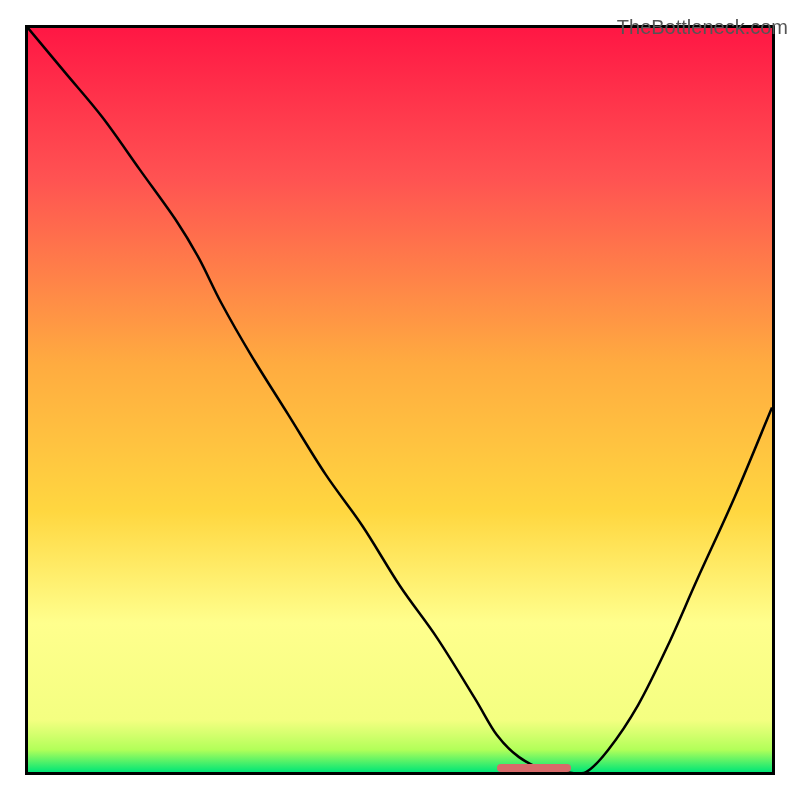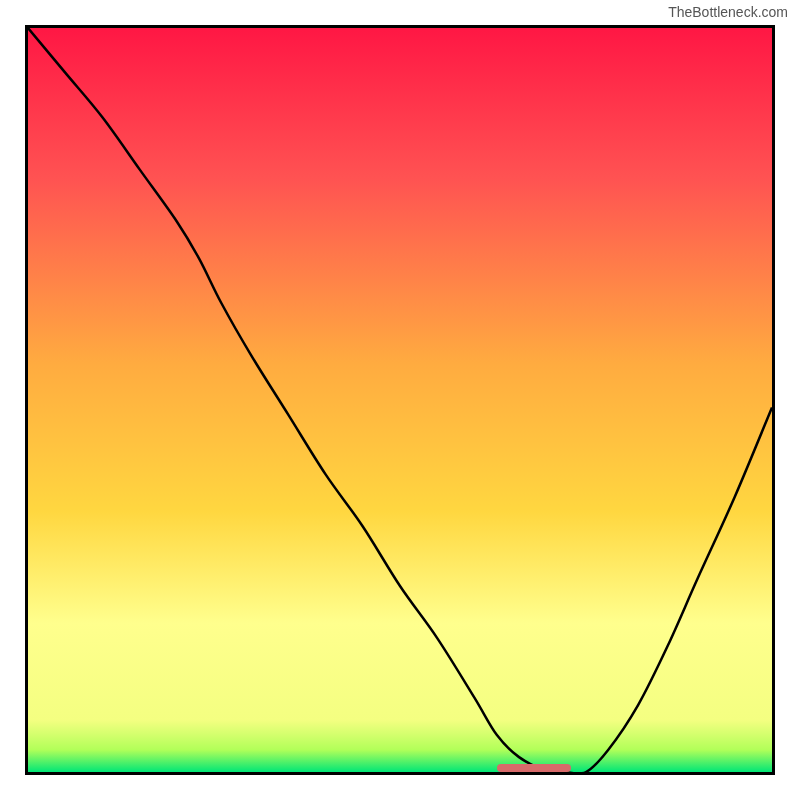--- a/index.html
+++ b/index.html
@@ -10,24 +10,24 @@
     background: white;
     font-family: Arial, sans-serif;
   }
   .container {
     width: 800px;
     height: 800px;
     position: relative;
   }
   .watermark {
     position: absolute;
-    top: 4px;
+    top: 16px;
     right: 12px;
     color: #555;
-    font-size: 14px;
+    font-size: 20px;
     font-weight: 500;
     z-index: 10;
   }
   .plot-area {
     position: absolute;
     left: 25px;
     top: 25px;
     width: 750px;
     height: 750px;
     border: 3px solid black;

